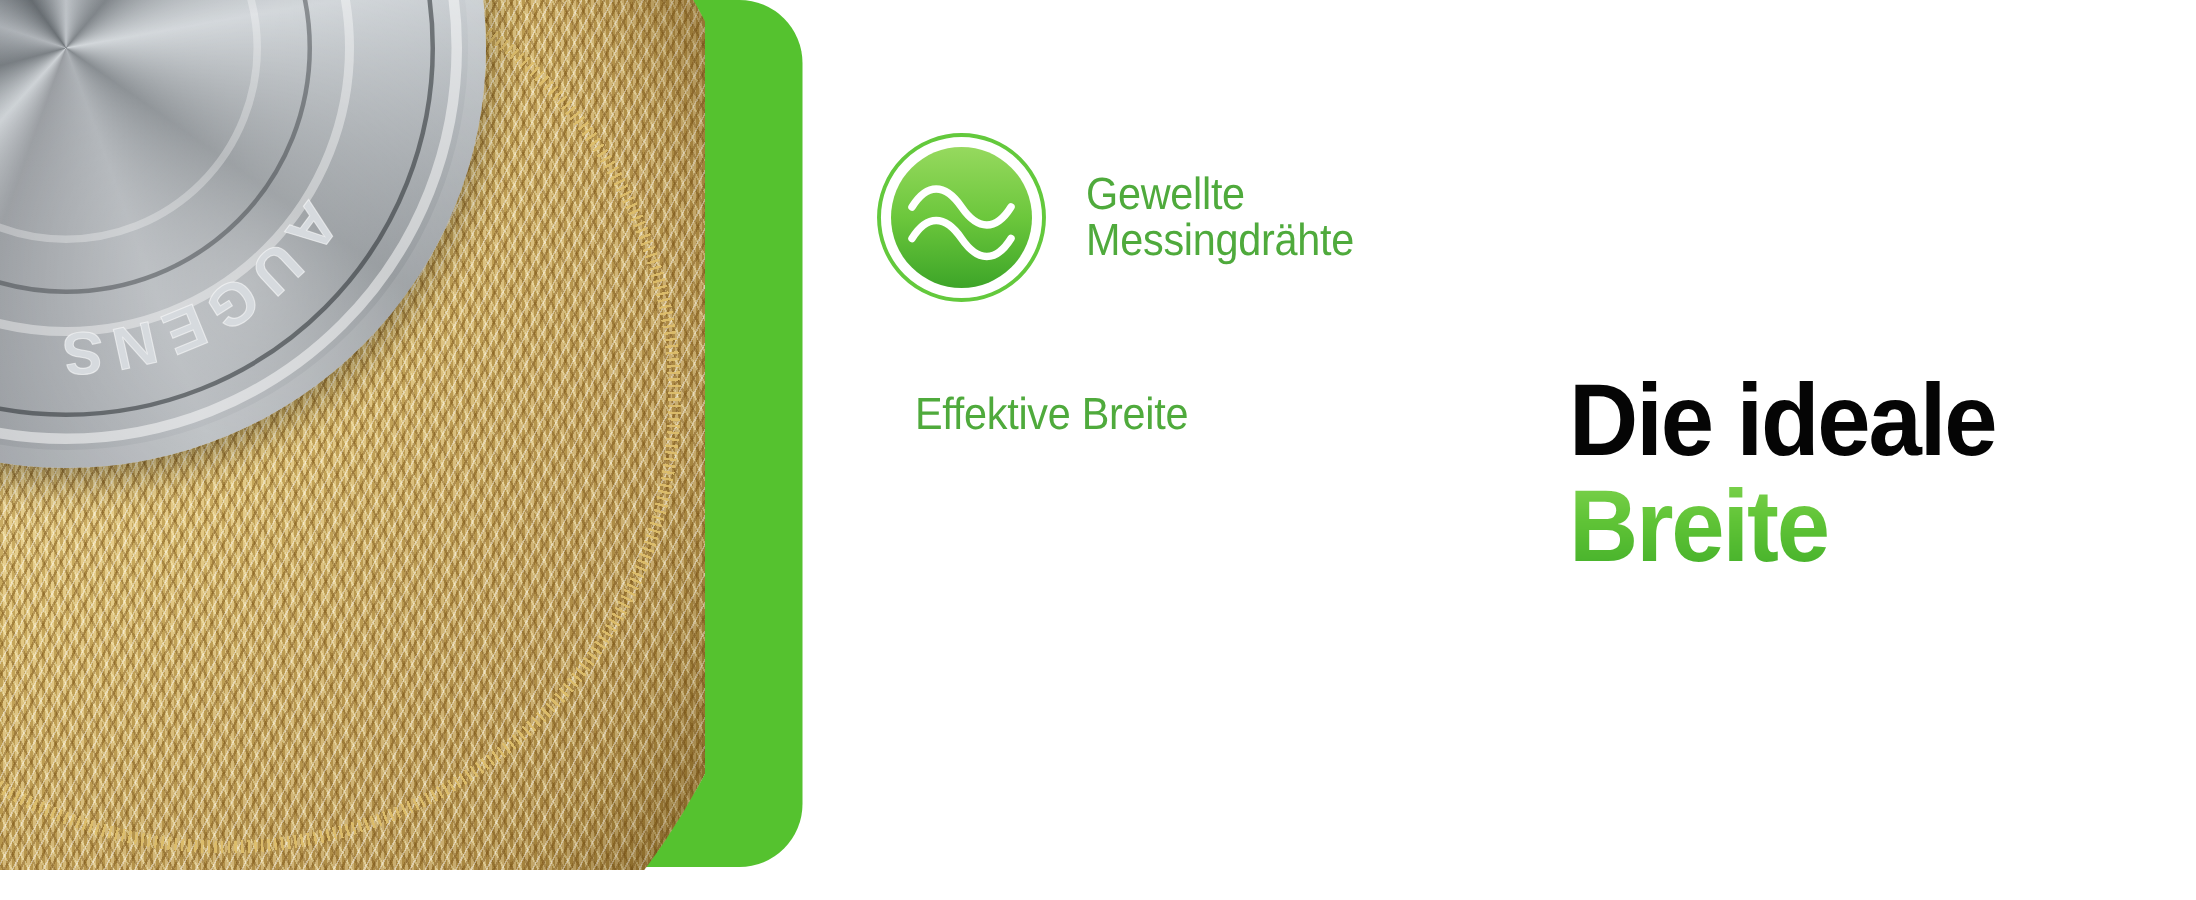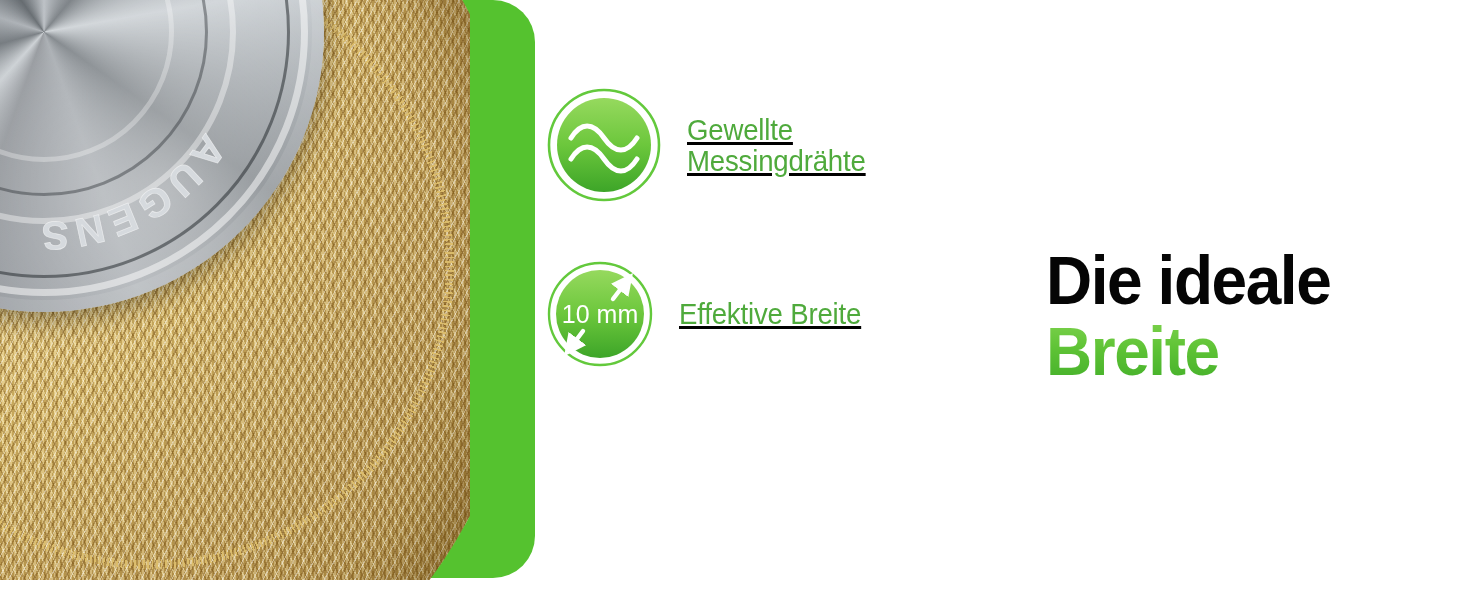--- a/index.html
+++ b/index.html
@@ -83,21 +83,21 @@
   .hub-brand{position:absolute;inset:0;}
   .hub-brand text{
     font-family:"Liberation Sans", sans-serif;
     font-size:40px;font-weight:700;letter-spacing:5px;
     fill:#d6dade;
     stroke:rgba(255,255,255,.55);stroke-width:.7px;
   }
 
   
   .features{
-    position:absolute;left:547px;top:88px;width:430px;text-decoration:underline;
+    position:absolute;left:584px;top:88px;width:430px;
   }
   .feature{display:flex;align-items:center;margin-bottom:59px;}
   .feature:last-child{margin-bottom:0;}
 
   .ficon{position:relative;flex:0 0 auto;}
   .ficon svg{display:block;}
 
   .flabel{
     margin-left:26px;
     color:#4faa3c;
@@ -178,39 +178,20 @@
           <path d="M24 50 C34 34 46 34 57 50 C68 66 80 66 90 50" fill="none" stroke="#ffffff" stroke-width="5" stroke-linecap="round"></path>
           <path d="M24 71 C34 55 46 55 57 71 C68 87 80 87 90 71" fill="none" stroke="#ffffff" stroke-width="5" stroke-linecap="round"></path>
         </svg>
       </span>
       <span class="flabel">Gewellte
 Messingdrähte</span>
     </div>
 
 
     <div class="feature">
-      <span class="ficon">
-        <svg width="106" height="106" viewBox="0 0 106 106">
-          <defs>
-            <linearGradient id="g3" x1="0" y1="0" x2="0" y2="1">
-              <stop offset="0%" stop-color="#96d95e"></stop>
-              <stop offset="50%" stop-color="#6cc73c"></stop>
-              <stop offset="100%" stop-color="#3da528"></stop>
-            </linearGradient>
-            <marker id="arrH" markerWidth="5" markerHeight="5" refX="2.4" refY="2.5" orient="auto">
-              <path d="M0,0 L5,2.5 L0,5 Z" fill="#ffffff"></path>
-            </marker>
-          </defs>
-          <circle cx="53" cy="53" r="51" fill="none" stroke="#63c93c" stroke-width="2.4"></circle>
-          <circle cx="53" cy="53" r="44" fill="url(#g3)"></circle>
-          <line x1="36" y1="70" x2="24" y2="86" stroke="#ffffff" stroke-width="4.4" stroke-linecap="round" marker-end="url(#arrH)"></line>
-          <line x1="66" y1="38" x2="79" y2="21" stroke="#ffffff" stroke-width="4.4" stroke-linecap="round" marker-end="url(#arrH)"></line>
-          <text x="53" y="62" text-anchor="middle" fill="#ffffff" font-family="Liberation Sans, sans-serif" font-size="25" font-weight="400">10 mm</text>
-        </svg>
-      </span>
       <span class="flabel">Effektive Breite</span>
     </div>
 
   </div>
 
   <div class="headline">
     <span class="l1">Die ideale</span>
     <span class="l2">Breite</span>
   </div>
 

